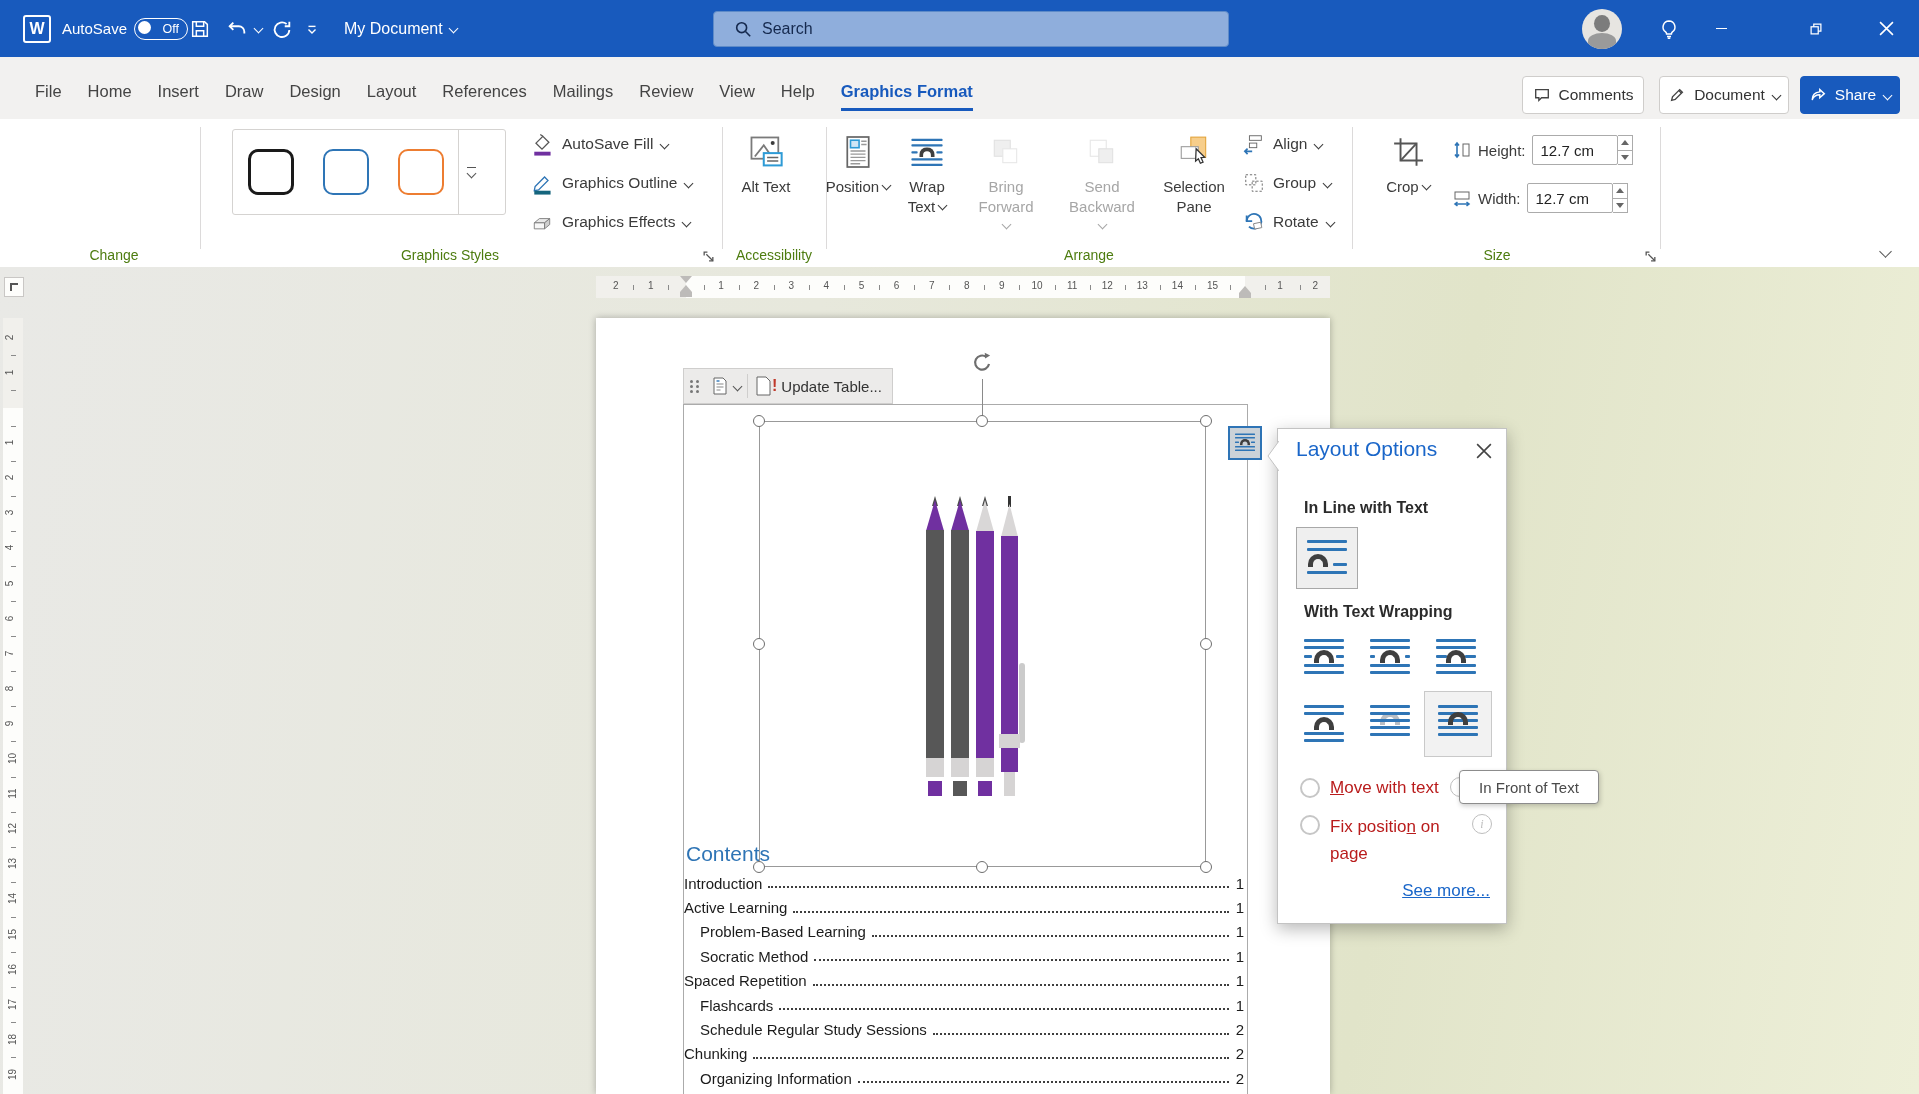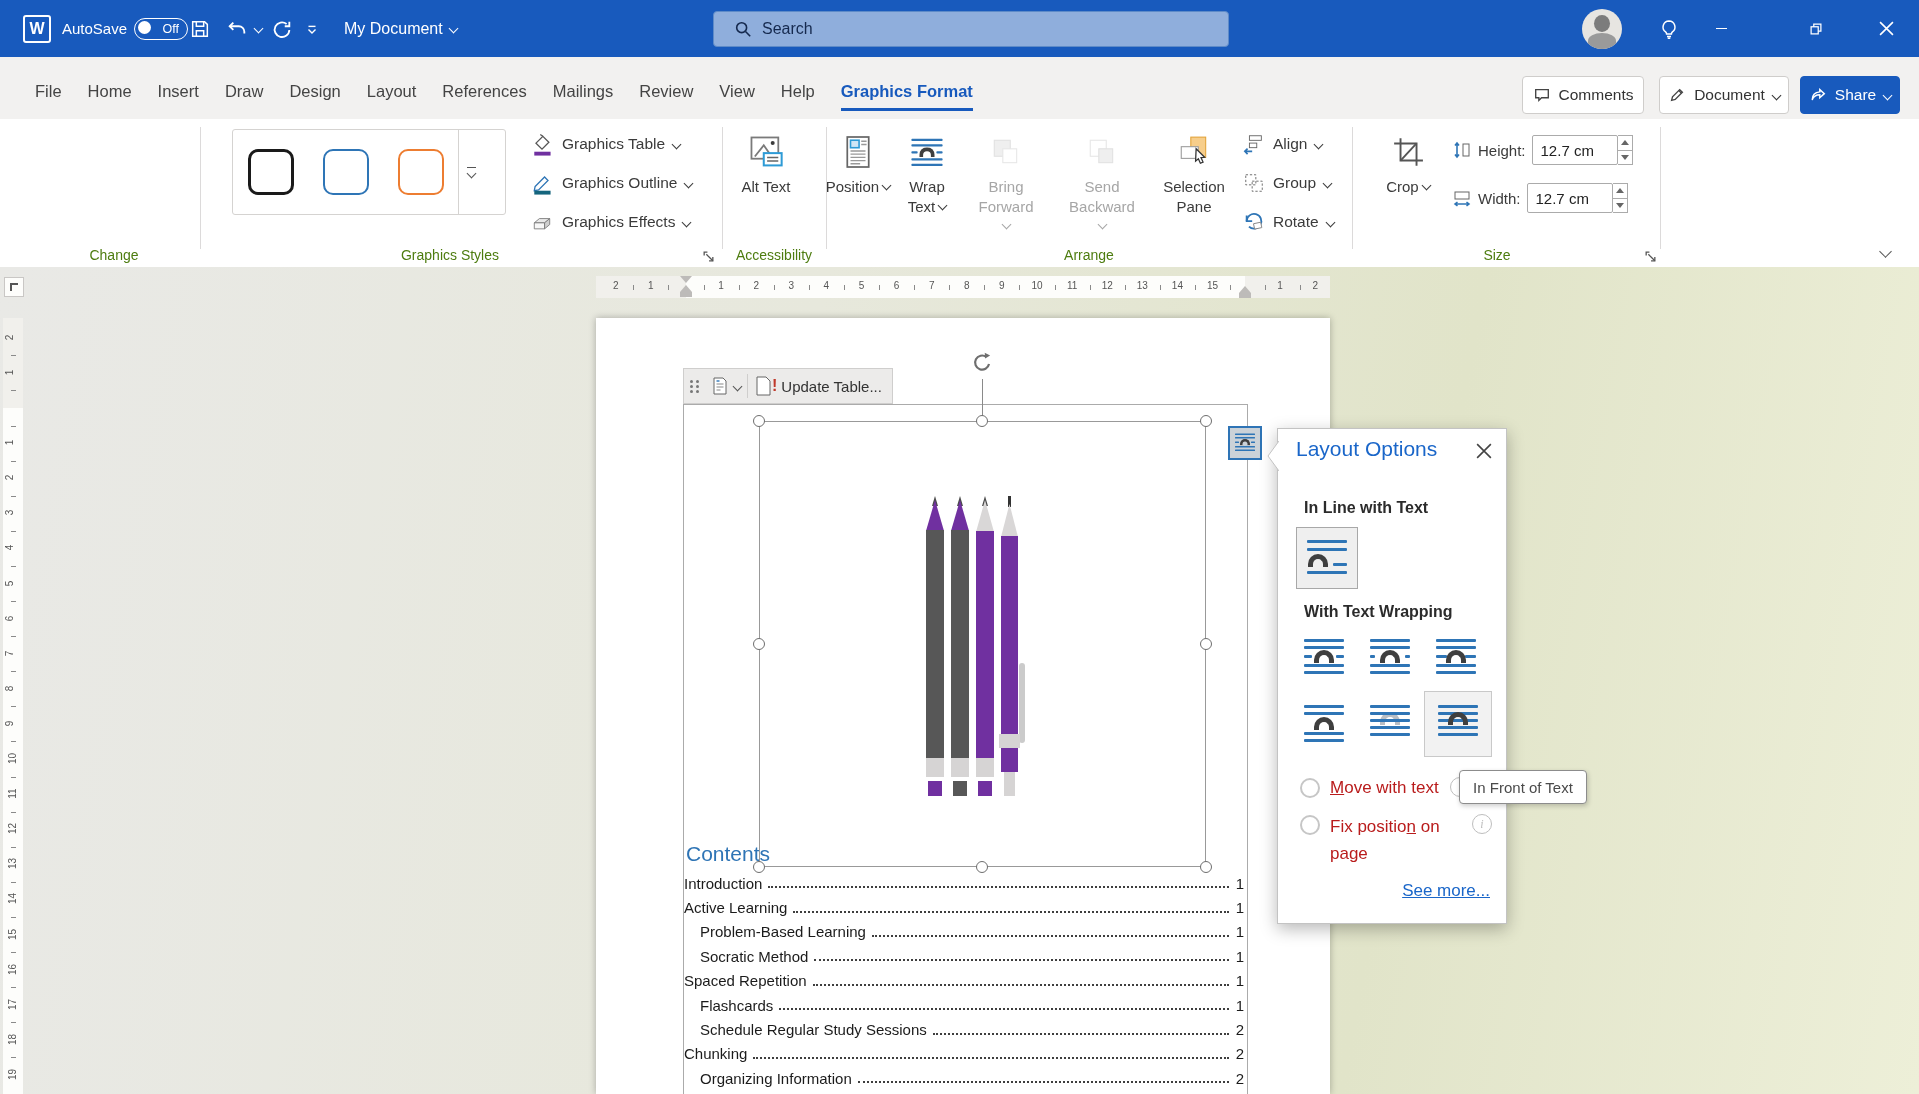--- a/index.html
+++ b/index.html
@@ -135,21 +135,21 @@
   .po-opt{position:absolute;width:60px;height:54px;display:flex;align-items:center;justify-content:center;}
   .po-sel{background:#EFEFEF;border:1px solid #A8A8A8;width:62px;height:62px;}
   .hoverbox{position:absolute;left:146px;top:262px;width:68px;height:66px;background:#F2F2F2;border:1px solid #C9C9C9;display:flex;align-items:center;justify-content:center;}
   .radio{position:absolute;width:20px;height:20px;border:2px solid #C6C6C6;border-radius:50%;background:#fff;}
   .rlabel{position:absolute;font-size:17px;color:#b91c1c;}
   .u{text-decoration:underline;}
   .info{position:absolute;width:20px;height:20px;border:1.5px solid #BEBEBE;border-radius:50%;color:#BEBEBE;font-size:12px;display:flex;align-items:center;justify-content:center;font-style:italic;font-family:"Liberation Serif",serif;}
   .seemore{position:absolute;right:16px;top:452px;font-size:17px;color:#1A66C9;text-decoration:underline;}
   .callout{position:absolute;left:-11px;top:12px;}
 
-  .tooltip{position:absolute;left:1459px;top:770px;width:128px;height:34px;background:#fff;border:1px solid #8c8c8c;border-radius:4px;box-shadow:1px 2px 5px rgba(0,0,0,.2);display:flex;align-items:center;justify-content:center;font-size:15px;color:#4a4a4a;z-index:60;white-space:nowrap;}
+  .tooltip{position:absolute;left:1459px;top:770px;width:140px;height:34px;background:#fff;border:1px solid #8c8c8c;border-radius:4px;box-shadow:1px 2px 5px rgba(0,0,0,.2);display:flex;align-items:center;justify-content:center;font-size:15px;color:#4a4a4a;z-index:60;white-space:nowrap;}
 
   .collapse-chev{position:absolute;left:1872px;top:122px;width:26px;height:20px;display:flex;align-items:center;justify-content:center;color:#555;}
 </style>
 </head>
 <body>
 
 <div class="screen">
 
   <div class="titlebar">
     <div class="tb-item wordlogo">
@@ -284,21 +284,21 @@
           <div class="bar"></div>
           <span class="chev" style="margin:0;"></span>
         </div>
     </div>
     <div class="rowbtn" style="left:530px;top:8px;">
       <svg width="24" height="24" viewBox="0 0 28 28">
           <path d="M7 13 15 5l7 7-8 8z" fill="#fff" stroke="#555" stroke-width="1.5"></path>
           <path d="M15 5l-3-2" stroke="#555" stroke-width="1.5"></path>
           <rect x="5" y="23" width="19" height="4.5" fill="#7030A0"></rect>
         </svg>
-      <span>Graphics Table</span>
+      <span>AutoSave Fill</span>
         <span class="chev"></span>
     </div>
     <div class="rowbtn" style="left:530px;top:47px;">
       <svg width="24" height="24" viewBox="0 0 28 28">
           <path d="M6 18 17 7l4 4L10 22l-5 1z" fill="#fff" stroke="#2E75B6" stroke-width="1.5"></path>
           <rect x="5" y="23" width="19" height="4.5" fill="#15657D"></rect>
         </svg>
       <span>Graphics Outline</span>
         <span class="chev"></span>
     </div>

